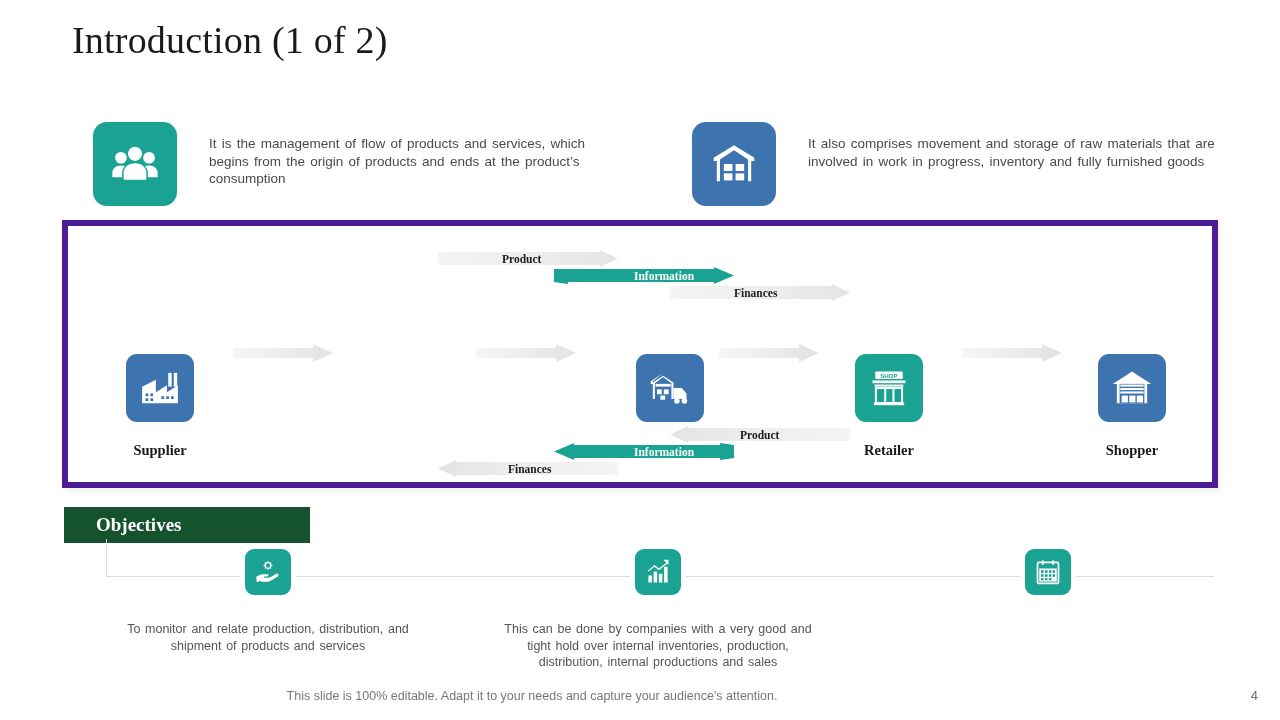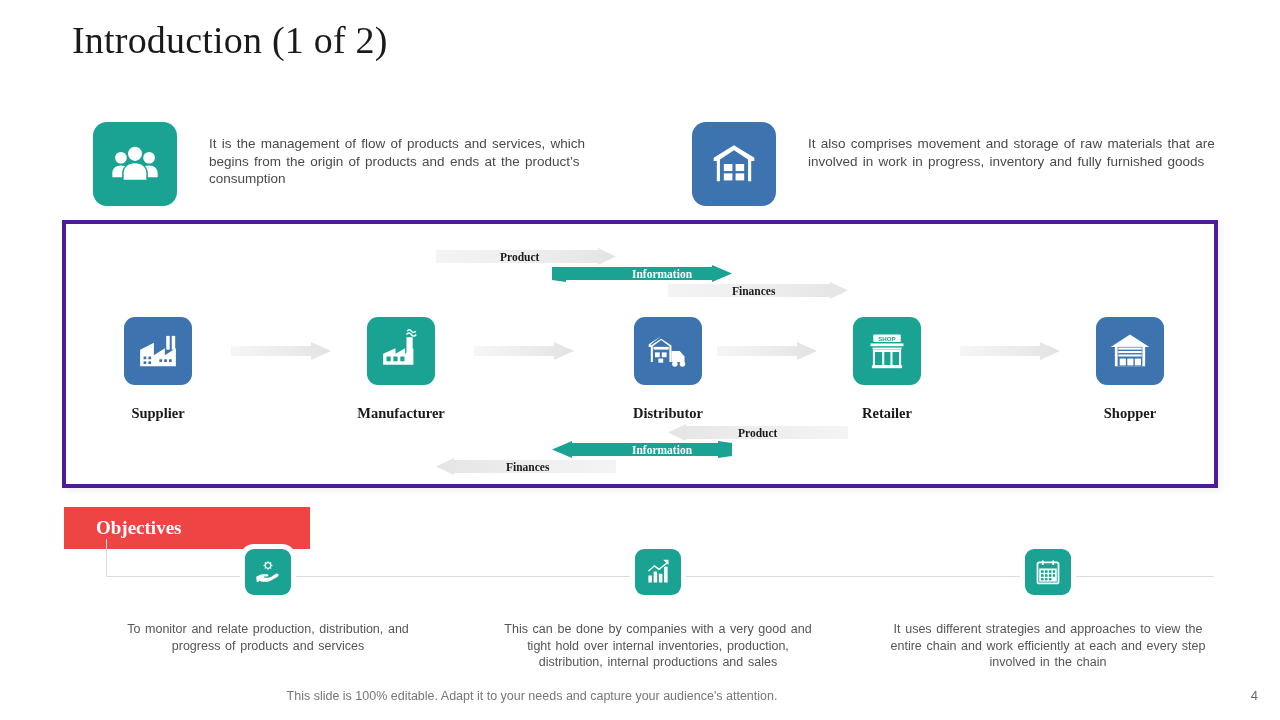--- a/index.html
+++ b/index.html
@@ -38,21 +38,21 @@
     margin-left: 32px; margin-top: 13px;
     font-size: 13.5px; line-height: 17.5px; color: #4a4a4a;
     word-spacing: 1.5px;
   }
 
   
   .diagram {
     position: absolute; left: 62px; top: 220px;
     width: 1156px; height: 268px;
     background: #ffffff;
-    border: 4px solid #4c1d95;
+    border: 6px solid #4c1d95;
     box-shadow: 3px 3px 6px rgba(0,0,0,.06);
   }
 
   
   .band { position: absolute; height: 17px; }
   .band .shaft {
     position: absolute; left: 0; top: 0; height: 17px; width: 100%;
   }
   .band.grey .shaft {
     background: linear-gradient(90deg,#f4f4f4 0%,#ececec 60%,#e4e4e4 100%);
@@ -84,21 +84,21 @@
   }
   .band-label {
     position: absolute; top: 50%; transform: translateY(-50%);
     font-family: "Liberation Serif", serif;
     font-weight: bold; font-size: 11.5px; white-space: nowrap;
   }
   .band-label.dark { color: #1a1a1a; }
   .band-label.white { color: #ffffff; width: 100%; text-align: center; left: 0; padding-left: 40px; }
 
   
-  .node { position: absolute; width: 120px; text-align: center; }
+  .node { position: absolute; width: 120px; text-align: center; margin-top: 35px; }
   .node .tile {
     width: 68px; height: 68px; border-radius: 11px; margin: 0 auto;
     display: flex; align-items: center; justify-content: center;
     box-shadow: 0 0 0 5px #ffffff, 0 1px 4px rgba(0,0,0,.14);
   }
   .node .tile.teal { background: #1aa393; }
   .node .tile.blue { background: #3d74b0; }
   .node .tile svg { width: 44px; height: 44px; fill: #ffffff; }
   .node .lbl {
     margin-top: 20px;
@@ -111,21 +111,21 @@
     position: absolute; height: 18px; width: 100px;
     background: linear-gradient(90deg,#f6f6f6 0%,#ececec 55%,#e2e2e2 100%);
     clip-path: polygon(0 4px, calc(100% - 20px) 4px, calc(100% - 20px) 0,
                        100% 50%, calc(100% - 20px) 100%,
                        calc(100% - 20px) calc(100% - 4px), 0 calc(100% - 4px));
   }
 
   
   .obj-banner {
     position: absolute; left: 64px; top: 507px;
-    width: 246px; height: 42px; background: #ef4444;
+    width: 246px; height: 36px; background: #14532d;
     display: flex; align-items: center;
   }
   .obj-banner span {
     margin-left: 32px;
     font-family: "Liberation Serif", serif;
     font-weight: bold; font-size: 19px; color: #ffffff;
   }
   .obj-rail {
     position: absolute; left: 106px; top: 539px;
     width: 1108px; height: 38px;
@@ -224,34 +224,20 @@
           <rect x="34" y="44" width="4" height="4" fill="#3d74b0"></rect>
           <rect x="41" y="44" width="4" height="4" fill="#3d74b0"></rect>
           <rect x="48" y="44" width="4" height="4" fill="#3d74b0"></rect>
         </svg>
       </div>
       <div class="lbl">Supplier</div>
     </div>
 
     <div class="chain-arrow" style="left:165px; top:118px;"></div>
 
-    <div class="node" style="left:275px; top:93px;">
-      <div class="tile teal">
-        <svg viewBox="0 0 64 64" aria-hidden="true">
-          <path d="M40 12h9v34h-9z"></path>
-          <path d="M6 52h44V28L38 36V28L24 36V28L6 36z"></path>
-          <rect x="11" y="40" width="6" height="7" fill="#1aa393"></rect>
-          <rect x="21" y="40" width="6" height="7" fill="#1aa393"></rect>
-          <rect x="31" y="40" width="6" height="7" fill="#1aa393"></rect>
-          <path d="M40 8c2-3 5-3 7 0s5 3 7 0" stroke="#ffffff" stroke-width="2.4" fill="none"></path>
-          <path d="M41 3c1.8-2.6 4.4-2.6 6.2 0 1.8 2.6 4.4 2.6 6.2 0" stroke="#ffffff" stroke-width="2" fill="none"></path>
-        </svg>
-      </div>
-      <div class="lbl">Manufacturer</div>
-    </div>
 
     <div class="chain-arrow" style="left:408px; top:118px;"></div>
 
     <div class="node" style="left:542px; top:93px;">
       <div class="tile blue">
         <svg viewBox="0 0 64 64" aria-hidden="true">
           <path d="M22 10 4 22v4h3v22h30V24L22 14 7 24v-2z"></path>
           <path d="M22 16 10 25v23h24V25z" fill="#3d74b0"></path>
           <rect x="11" y="26" width="22" height="4"></rect>
           <rect x="13" y="34" width="7" height="7"></rect>
@@ -324,21 +310,21 @@
 
   <div class="obj o1">
     <div class="tile">
       <svg viewBox="0 0 64 64" aria-hidden="true">
         <path d="M32 6l2.6 4.3 5-.6-.6 5L43.3 17l-4.3 2.6.6 5-5-.6L32 28l-2.6-4.3-5 .6.6-5L20.7 17l4.3-2.6-.6-5 5 .6z"></path>
         <circle cx="32" cy="17" r="5" fill="#1aa393"></circle>
         <path d="M6 44c4-5 9-7 14-7h10c2 0 3 1 3 2.5S32 42 30 42h-7v3h9c4 0 8-2 12-5l6-4c2-1.4 4.5-.8 5.6 1.2 1 1.9.3 4.2-1.6 5.4L41 50c-4 2.6-8 4-13 4H18L6 49z"></path>
         <rect x="6" y="41" width="5" height="14" rx="1.5"></rect>
       </svg>
     </div>
-    <div class="txt">To monitor and relate production, distribution, and progress of products and services</div>
+    <div class="txt">To monitor and relate production, distribution, and shipment of products and services</div>
   </div>
 
   <div class="obj o2">
     <div class="tile">
       <svg viewBox="0 0 64 64" aria-hidden="true">
         <rect x="10" y="40" width="8" height="16"></rect>
         <rect x="22" y="31" width="8" height="25"></rect>
         <rect x="34" y="36" width="8" height="20"></rect>
         <rect x="46" y="20" width="8" height="36"></rect>
         <path d="M10 30 24 18l10 8 18-14" stroke="#ffffff" stroke-width="3" fill="none"></path>
@@ -361,19 +347,18 @@
         <rect x="43" y="28" width="5" height="6" fill="#1aa393"></rect>
         <rect x="16" y="37" width="6" height="6" fill="#1aa393"></rect>
         <rect x="25" y="37" width="6" height="6" fill="#1aa393"></rect>
         <rect x="34" y="37" width="6" height="6" fill="#1aa393"></rect>
         <rect x="43" y="37" width="5" height="6" fill="#1aa393"></rect>
         <rect x="16" y="46" width="6" height="5" fill="#1aa393"></rect>
         <rect x="25" y="46" width="6" height="5" fill="#1aa393"></rect>
         <rect x="34" y="46" width="6" height="5" fill="#1aa393"></rect>
       </svg>
     </div>
-    <div class="txt">It uses different strategies and approaches to view the entire chain and work efficiently at each and every step involved in the chain</div>
   </div>
 
   <div class="footer">This slide is 100% editable. Adapt it to your needs and capture your audience's attention.</div>
   <div class="page-no">4</div>
 
 </div>
 
 </body></html>

